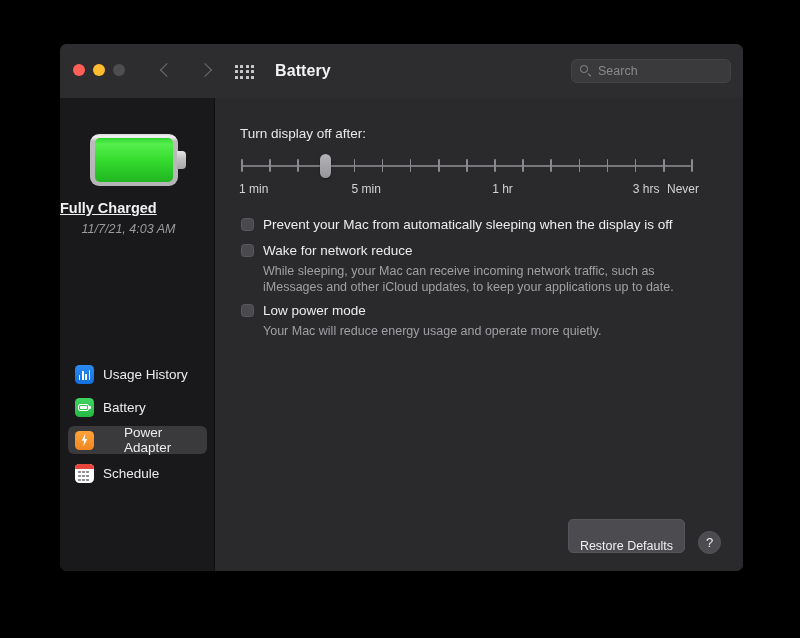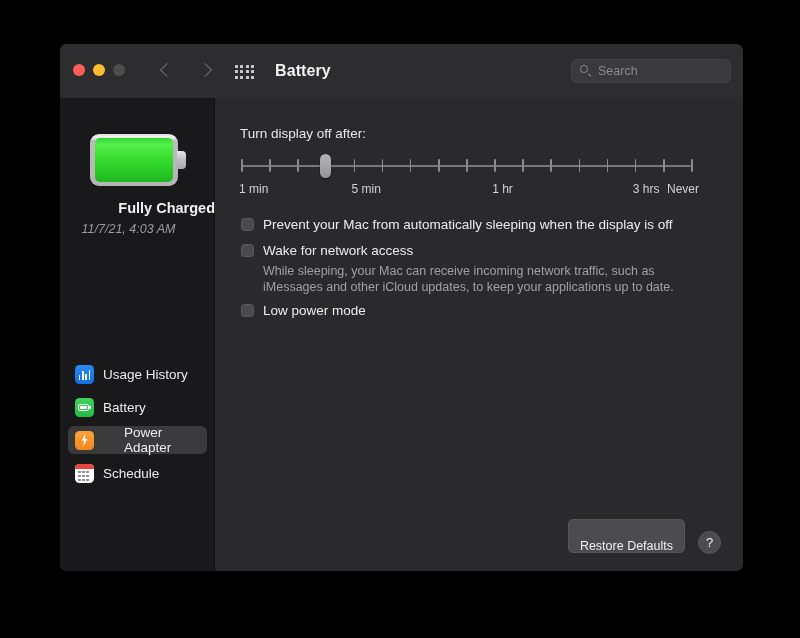--- a/index.html
+++ b/index.html
@@ -213,24 +213,25 @@
     width: 9px;
     height: 18px;
     border-radius: 0 4px 4px 0;
     background: linear-gradient(to bottom, #e6e6e6 0%, #bdbdbd 50%, #a8a8a8 100%);
   }
 
   .hero-status {
     position: absolute;
     left: 0; top: 102px;
     width: 155px;
-    text-align: right;
+    text-align: left;
     font-size: 14.5px;
     font-weight: bold;
     color: #f0f0f2;
+    text-decoration: underline;
   }
   .hero-time {
     position: absolute;
     left: 0; top: 124px;
     width: 137px;
     text-align: center;
     font-size: 12.5px;
     color: #9b9b9f;
     font-style: italic;
   }
@@ -607,27 +608,28 @@
           </div>
       </div>
 
       <div class="checkrow" style="left:25px; top:119px;">
         <span class="checkbox"></span>
         <span class="check-label">Prevent your Mac from automatically sleeping when the display is off</span>
       </div>
 
       <div class="checkrow" style="left:25px; top:145px;">
         <span class="checkbox"></span>
-        <span class="check-label">Wake for network access</span>
+        <span class="check-label">Wake for network reduce</span>
       </div>
       <div class="help-text" style="left:47px; top:165px; width:446px;">While sleeping, your Mac can receive incoming network traffic, such as iMessages and other iCloud updates, to keep your applications up to date.</div>
 
       <div class="checkrow" style="left:25px; top:205px;">
         <span class="checkbox"></span>
         <span class="check-label">Low power mode</span>
       </div>
+      <div class="help-text" style="left:47px; top:225px; width:446px;">Your Mac will reduce energy usage and operate more quietly.</div>
 
       <button class="restore-btn">Restore Defaults</button>
       <button class="help-btn">?</button>
 
     </div>
   </div>
 </div>
 
 </body></html>

